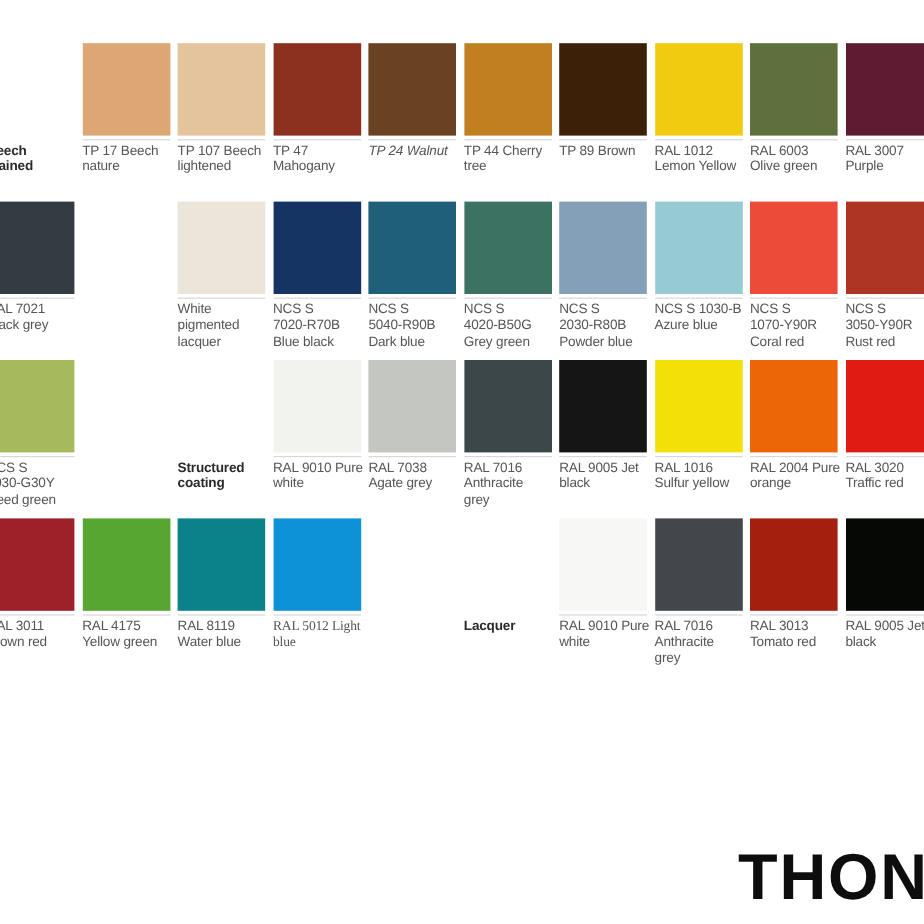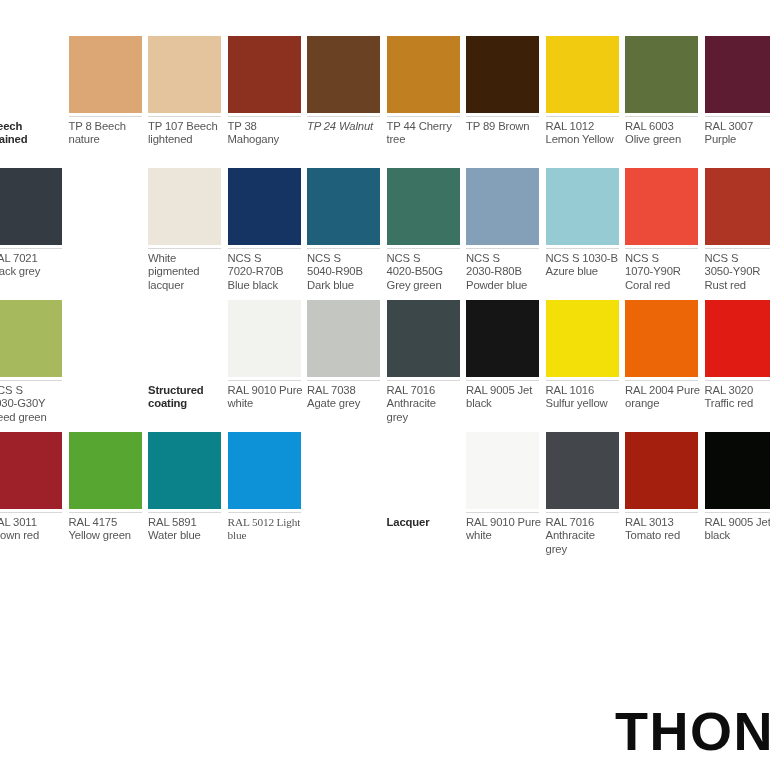--- a/index.html
+++ b/index.html
@@ -99,33 +99,33 @@
 
 <div id="chart-sheet">
     <div class="swatch-row" style="top: 8px;">
       <div class="swatch-cell" style="left: -11px;">
         <div class="swatch-label is-header">Beech
 stained</div>
       </div>
       <div class="swatch-cell" style="left: 68.5px;">
         <div class="swatch-chip" style="background: rgb(220, 167, 117);"></div>
         <div class="swatch-rule"></div>
-        <div class="swatch-label">TP 8 Beech
+        <div class="swatch-label">TP 17 Beech
 nature</div>
       </div>
       <div class="swatch-cell" style="left: 148px;">
         <div class="swatch-chip" style="background: rgb(227, 196, 156);"></div>
         <div class="swatch-rule"></div>
         <div class="swatch-label">TP 107 Beech
 lightened</div>
       </div>
       <div class="swatch-cell" style="left: 227.5px;">
         <div class="swatch-chip" style="background: rgb(140, 49, 32);"></div>
         <div class="swatch-rule"></div>
-        <div class="swatch-label">TP 38
+        <div class="swatch-label">TP 47
 Mahogany</div>
       </div>
       <div class="swatch-cell" style="left: 307px; font-style: italic;">
         <div class="swatch-chip" style="background: rgb(106, 65, 34);"></div>
         <div class="swatch-rule"></div>
         <div class="swatch-label">TP 24 Walnut</div>
       </div>
       <div class="swatch-cell" style="left: 386.5px;">
         <div class="swatch-chip" style="background: rgb(192, 127, 32);"></div>
         <div class="swatch-rule"></div>
@@ -287,21 +287,21 @@
       </div>
       <div class="swatch-cell" style="left: 68.5px;">
         <div class="swatch-chip" style="background: rgb(86, 166, 49);"></div>
         <div class="swatch-rule"></div>
         <div class="swatch-label">RAL 4175
 Yellow green</div>
       </div>
       <div class="swatch-cell" style="left: 148px;">
         <div class="swatch-chip" style="background: rgb(11, 129, 137);"></div>
         <div class="swatch-rule"></div>
-        <div class="swatch-label">RAL 5891
+        <div class="swatch-label">RAL 8119
 Water blue</div>
       </div>
       <div class="swatch-cell" style="left: 227.5px; font-family: Liberation Serif, serif;">
         <div class="swatch-chip" style="background: rgb(14, 146, 215);"></div>
         <div class="swatch-rule"></div>
         <div class="swatch-label">RAL 5012 Light
 blue</div>
       </div>
       <div class="swatch-cell" style="left: 307px;">
         <div class="swatch-label"></div>

